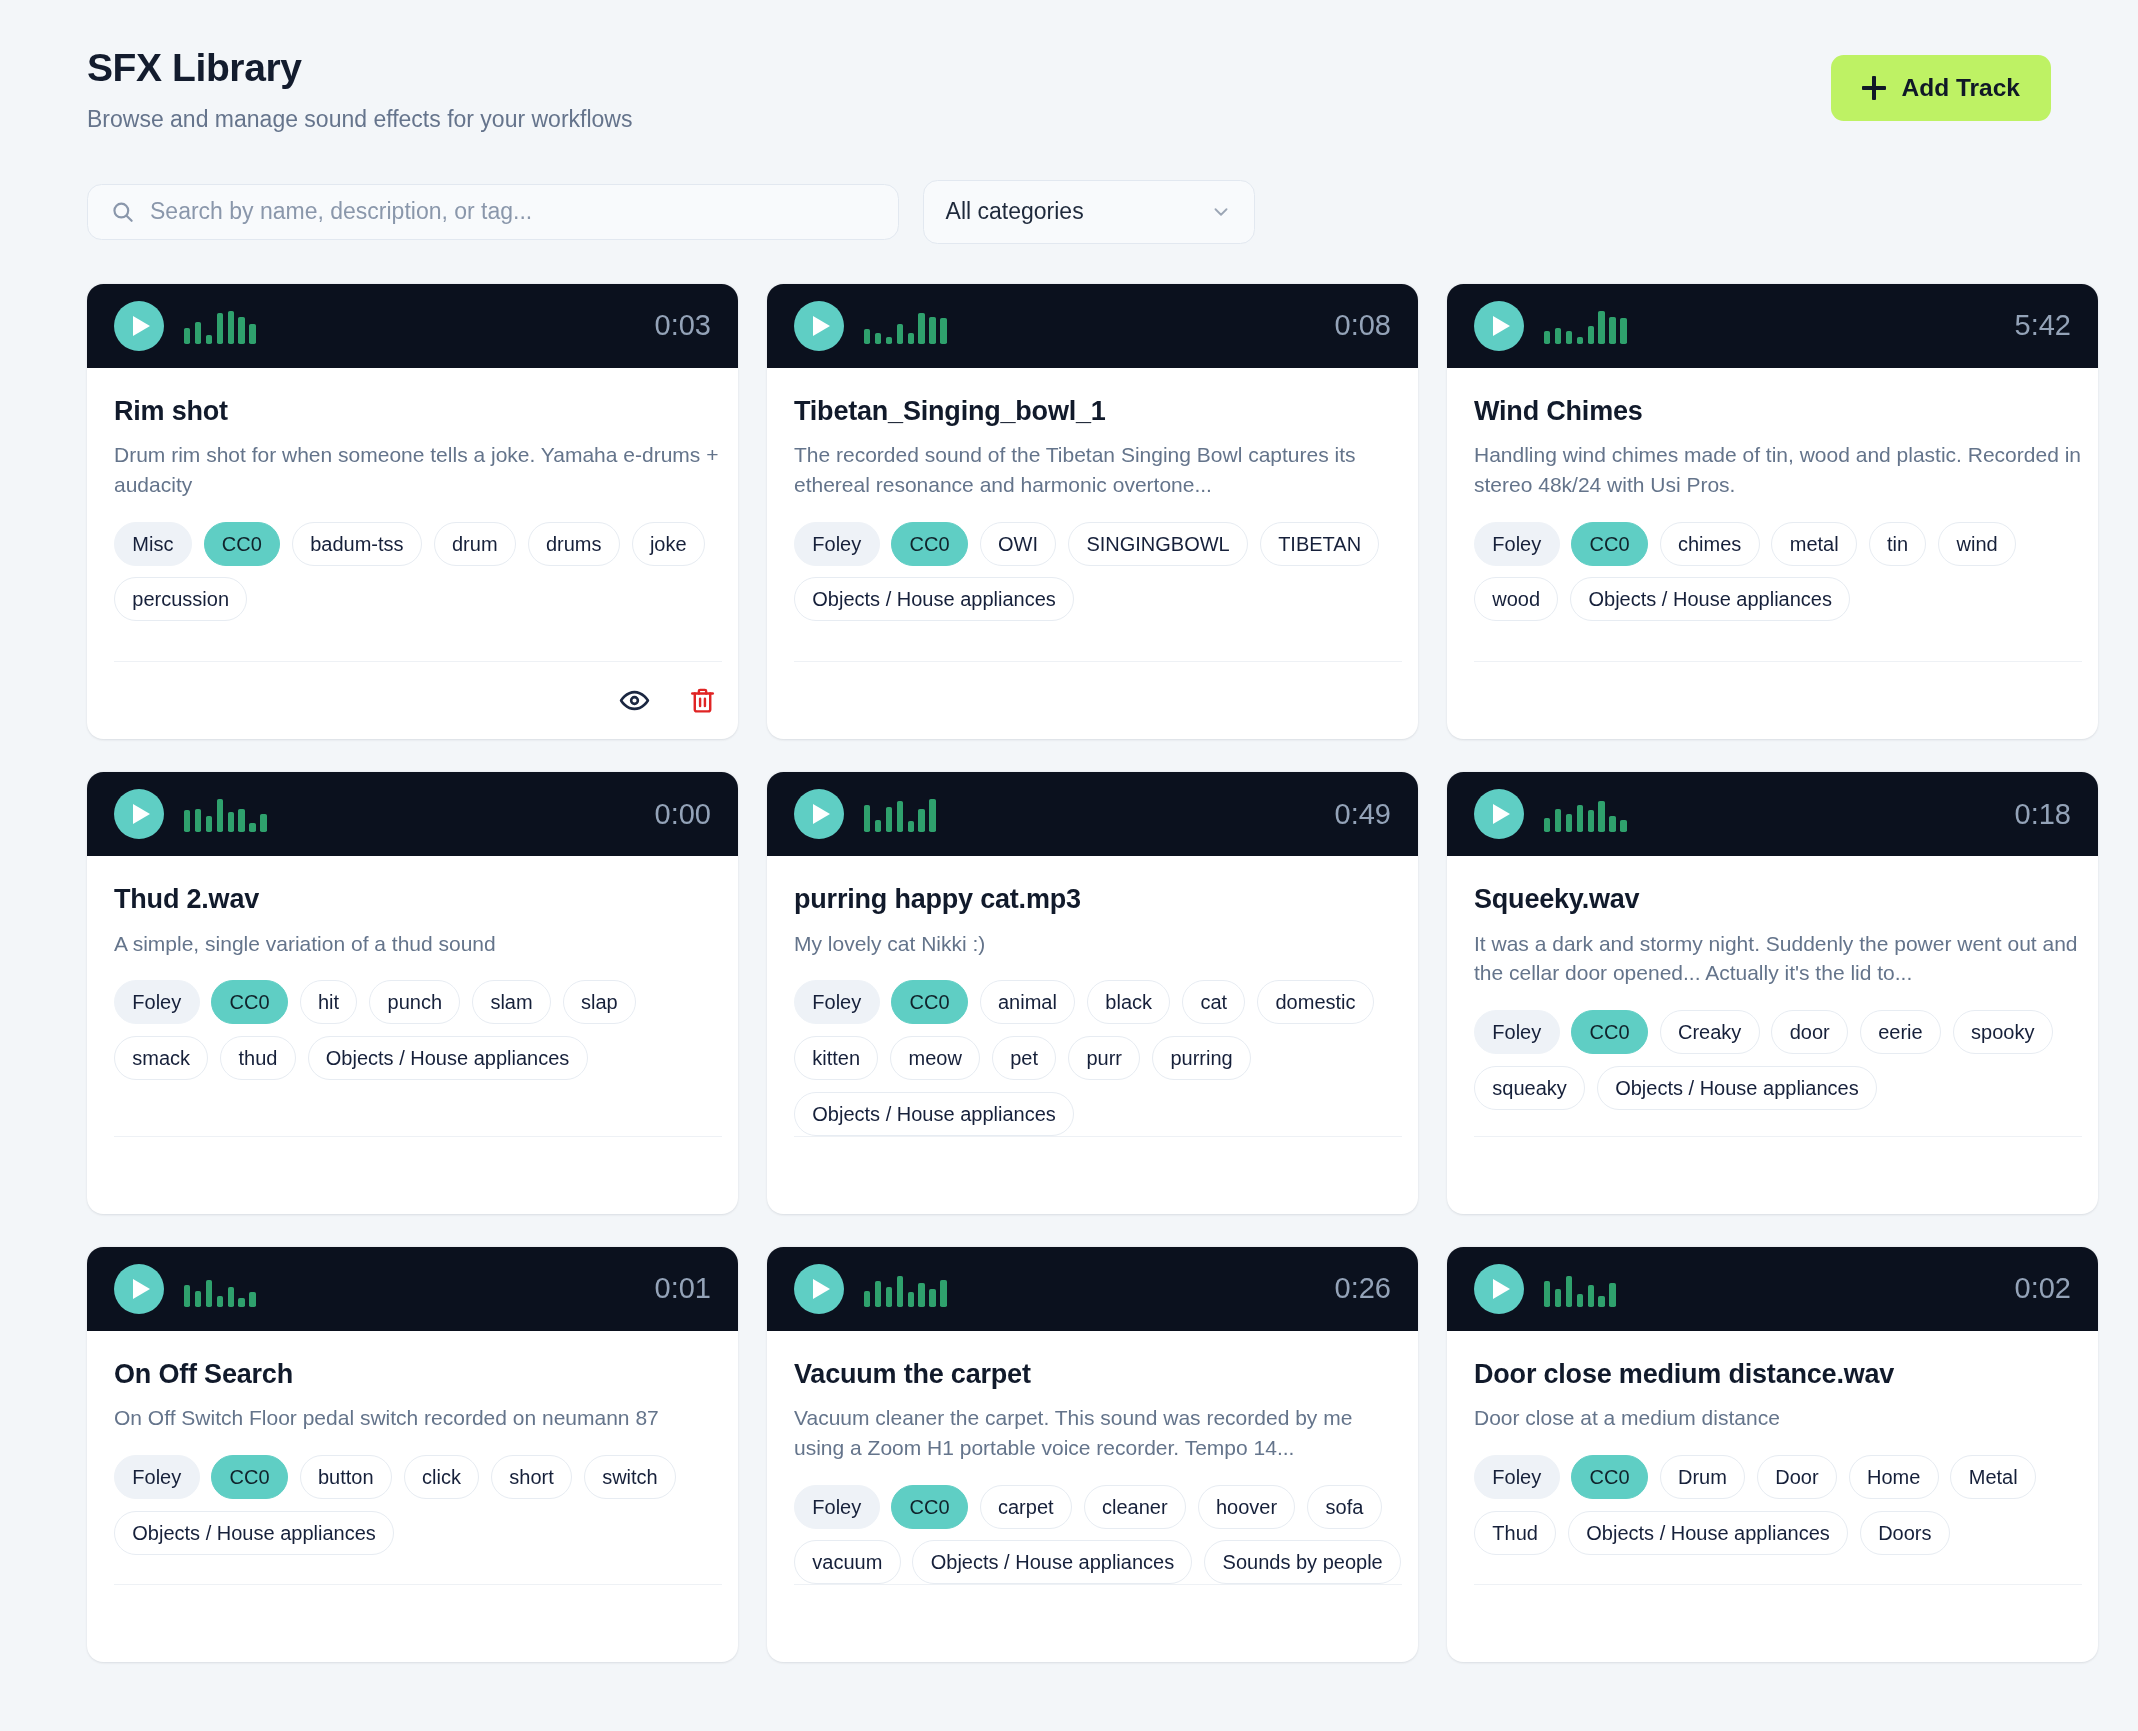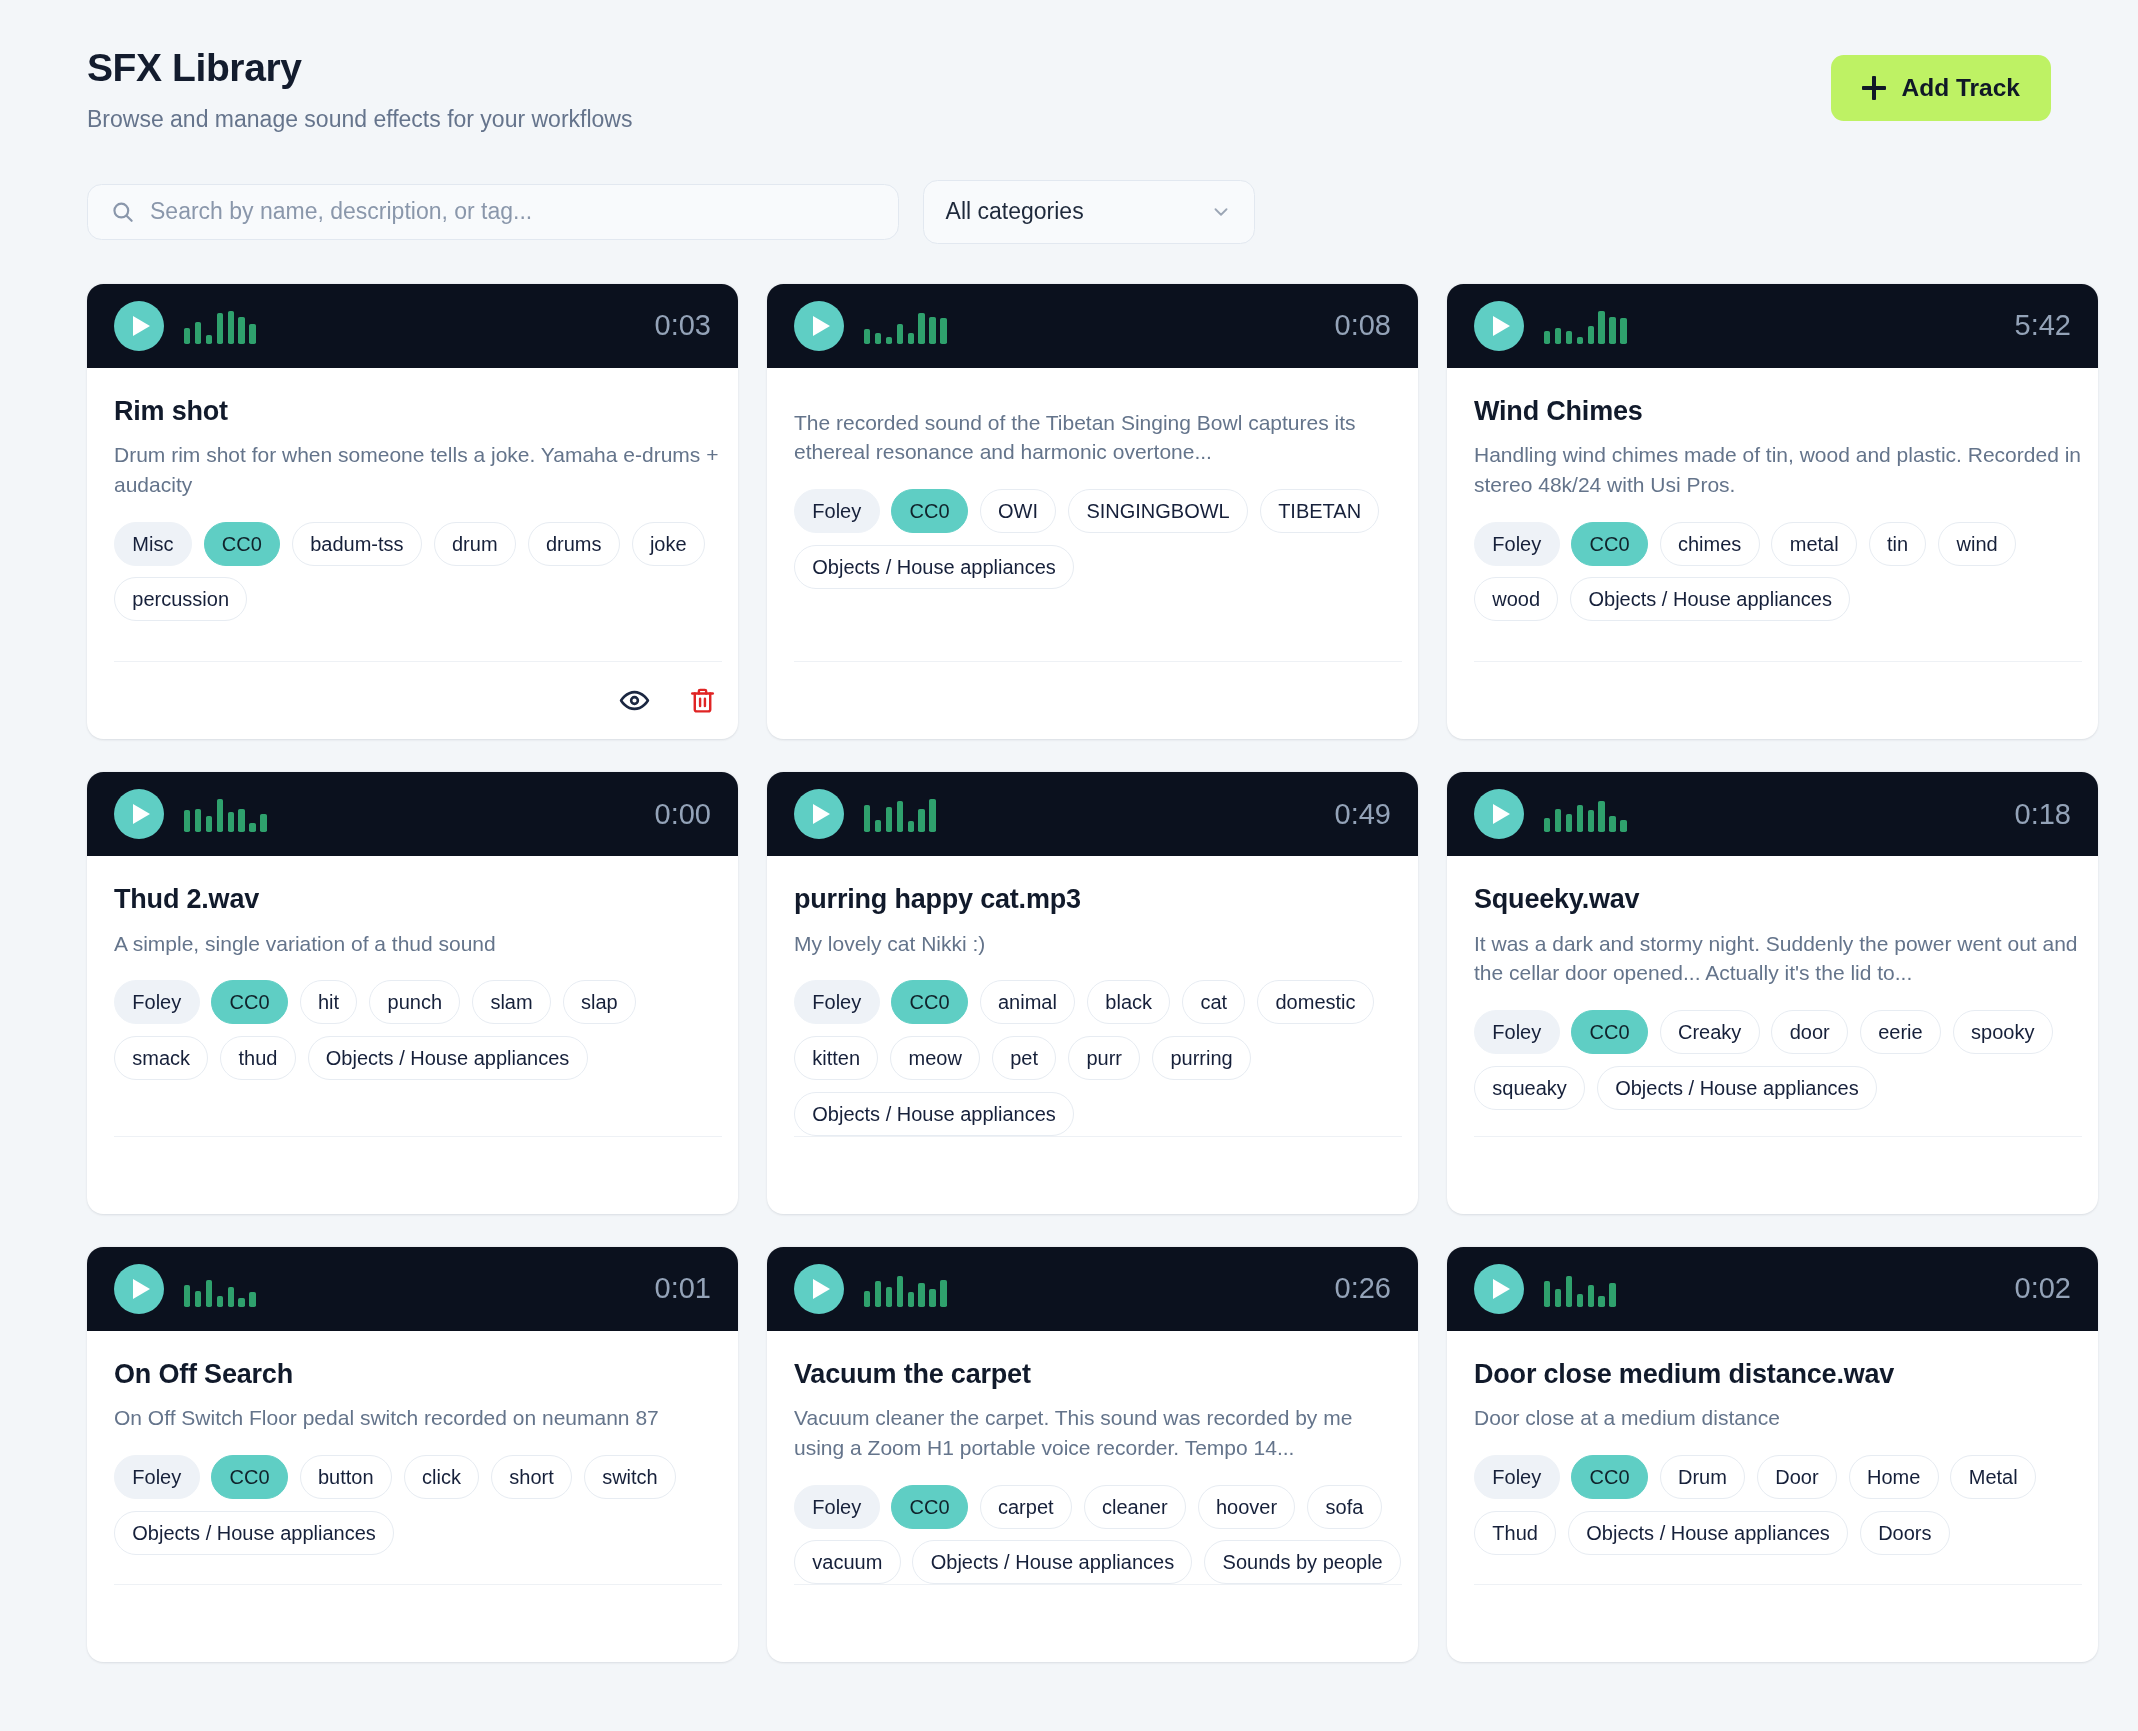--- a/index.html
+++ b/index.html
@@ -338,20 +338,21 @@
             <span class="wave-bar" style="height: 7.3px;"></span>
             <span class="wave-bar" style="height: 20px;"></span>
             <span class="wave-bar" style="height: 11px;"></span>
             <span class="wave-bar" style="height: 31px;"></span>
             <span class="wave-bar" style="height: 27px;"></span>
             <span class="wave-bar" style="height: 25.5px;"></span>
           </div>
           <span class="duration">0:08</span>
         </div>
         <div class="card-body">
+          <div class="card-title">Tibetan_Singing_bowl_1</div>
           <div class="card-desc">The recorded sound of the Tibetan Singing Bowl captures its ethereal resonance and harmonic overtone...</div>
           <div class="tag-list">
             <span class="tag category">Foley</span>
             <span class="tag license">CC0</span>
             <span class="tag">OWI</span>
             <span class="tag">SINGINGBOWL</span>
             <span class="tag">TIBETAN</span>
             <span class="tag">Objects / House appliances</span>
           </div>
           <div class="card-footer"></div>

